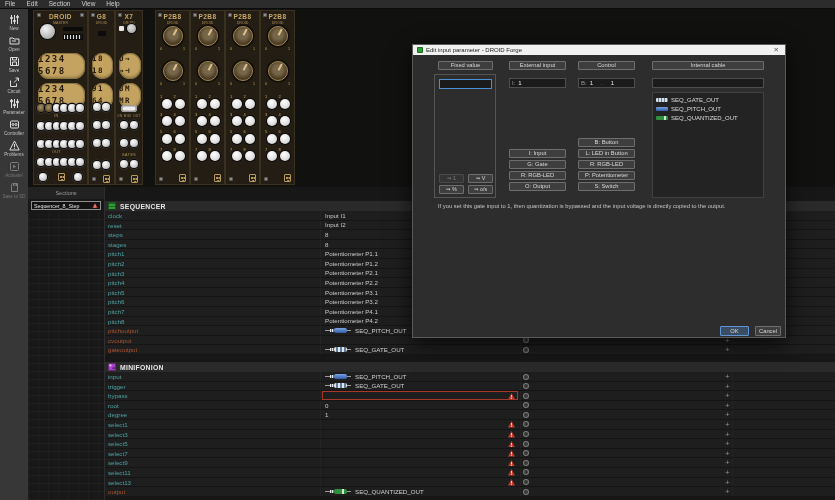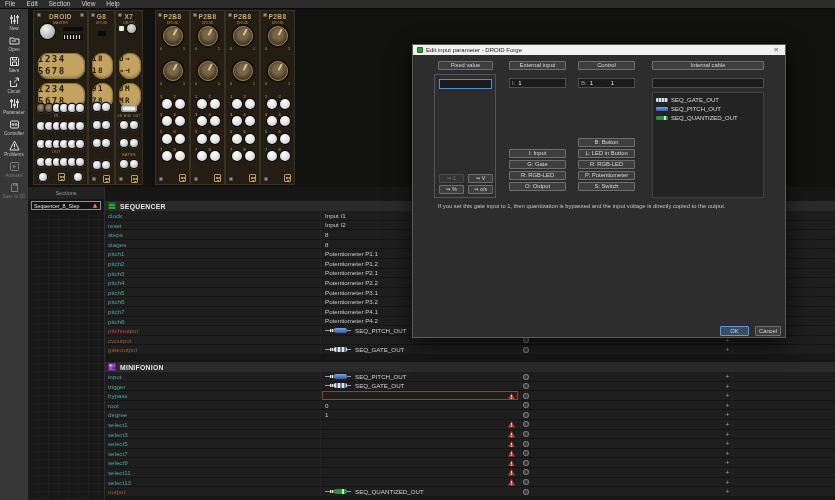--- a/index.html
+++ b/index.html
@@ -301,21 +301,21 @@
       <span class="screw" style="left:2px;top:2px;"></span>
       <div class="mtitle">G8</div>
       <div class="msub">DROID</div>
       <span class="disp-dark" style="left:9px;top:20px;width:8px;height:5px;"></span>
       <div class="gold-panel gp-sm" style="top:42px;">
         <div>18</div>
           <div>18</div>
       </div>
       <div class="gold-panel gp-sm" style="top:72px;">
         <div>91</div>
-          <div>78</div>
+          <div>64</div>
       </div>
       <div class="jrow" style="top:92px;padding:0 4px;">
           <span class="jack"></span>
           <span class="jack"></span>
         </div>
       <div class="jrow" style="top:110px;padding:0 4px;">
           <span class="jack"></span>
           <span class="jack"></span>
         </div>
       <div class="jrow" style="top:128px;padding:0 4px;">

